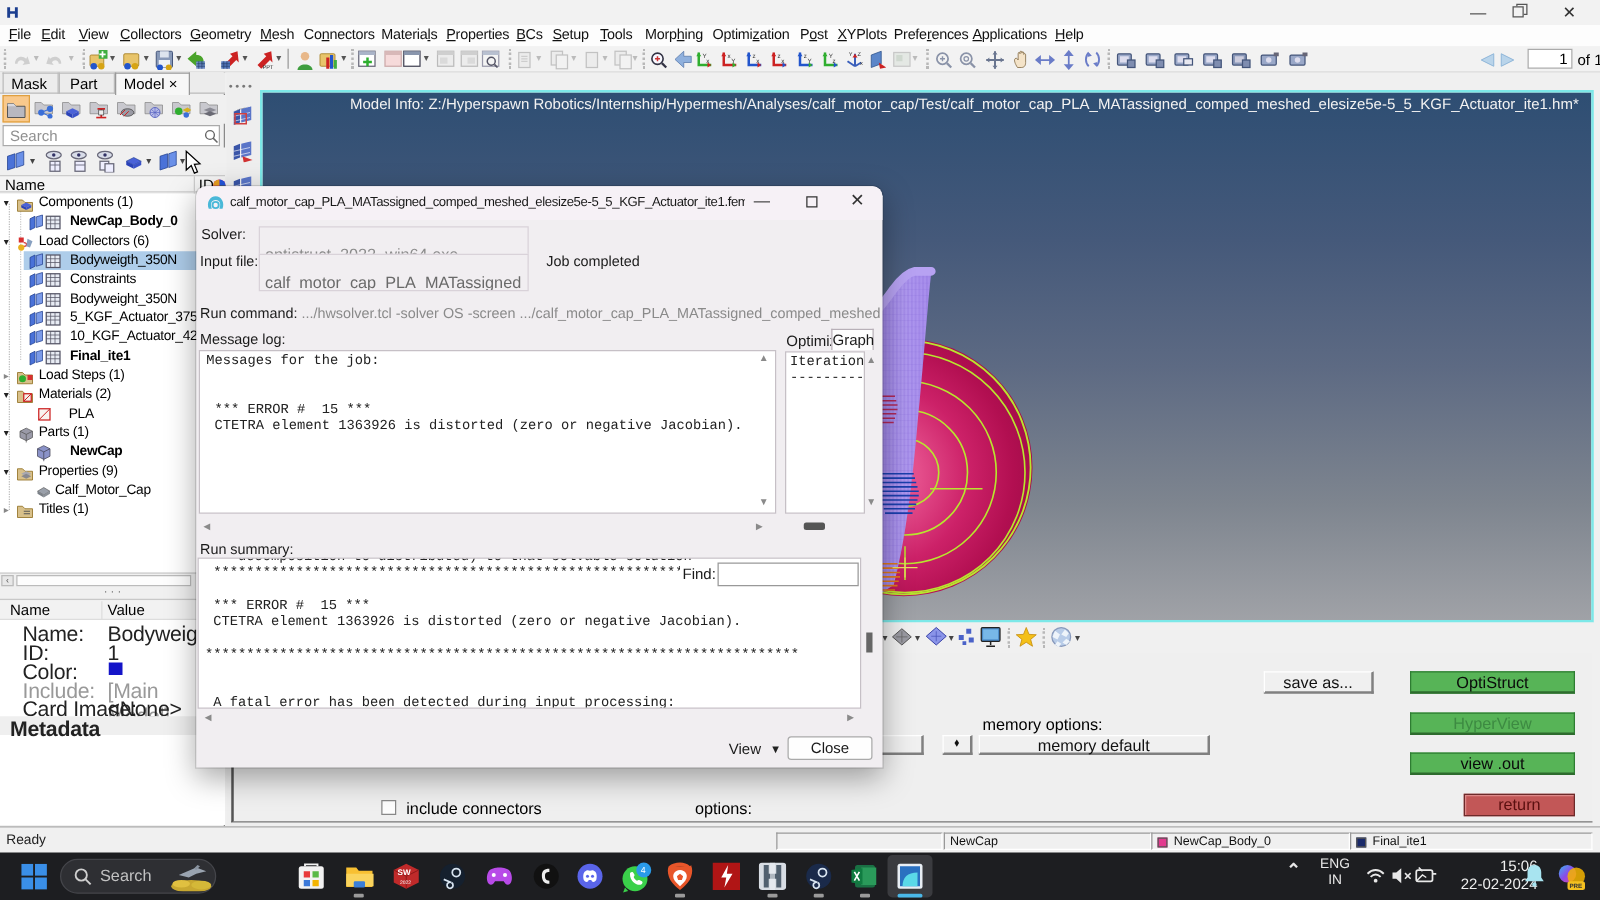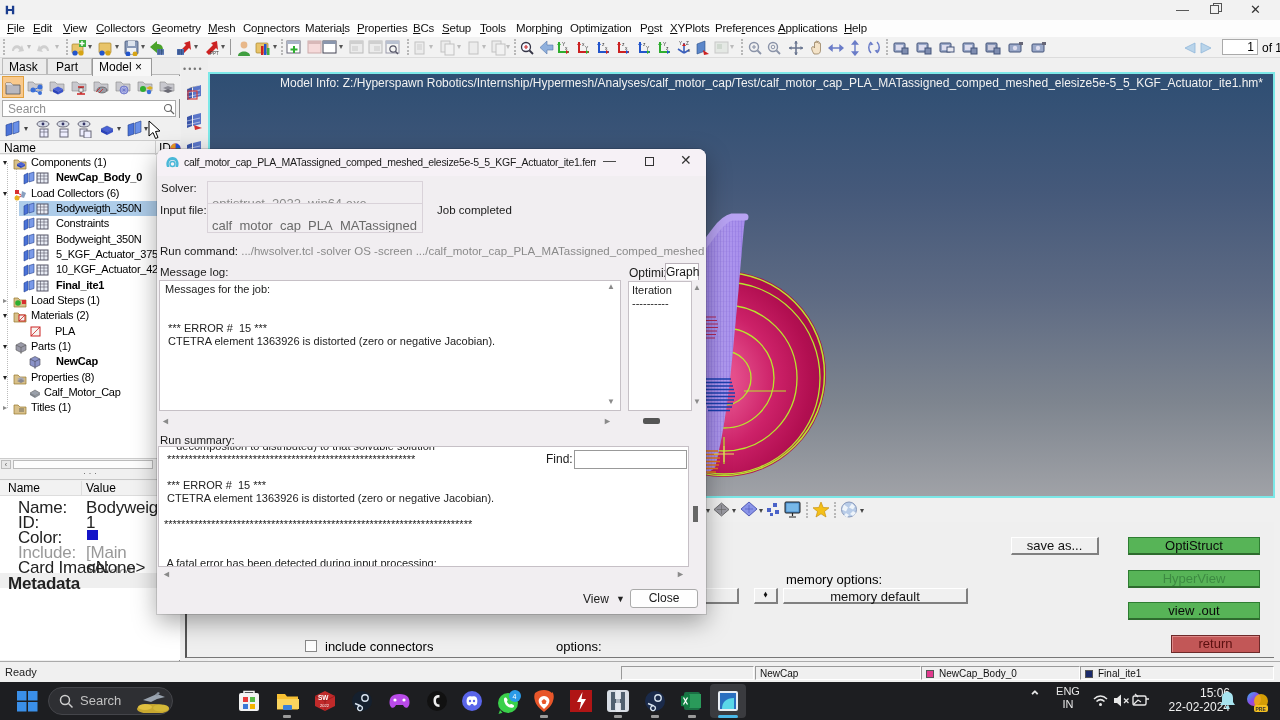--- a/index.html
+++ b/index.html
@@ -9,21 +9,21 @@
 #menubar span{position:absolute;top:2px}
 #toolbar{position:absolute;left:0;top:37px;width:1280px;height:21px;background:#f2f2f2;border-bottom:1px solid #dcdcdc}
 .vsep{position:absolute;top:2px;width:1px;height:16px;border-left:2px dotted #b8b8b8}
 #leftpanel{position:absolute;left:0;top:58px;width:180px;height:603px;background:#f0f0f0;border-right:1px solid #8a8a8a}
 #strip{position:absolute;left:181px;top:58px;width:27px;height:603px;background:#eeeeee}
 #viewport{position:absolute;left:208px;top:72px;width:1067px;height:426px;border:2px solid #7ce8e8;background:linear-gradient(180deg,#2e4e73 0%,#45597a 28%,#5d6a83 52%,#7e858f 78%,#a0a2a7 100%)}
 #vtoolbar{position:absolute;left:208px;top:498px;width:1067px;height:24px;background:#f0f0f0}
 #panelarea{position:absolute;left:185px;top:522px;width:1089px;height:136px;background:#efefef;border-left:2px solid #555;border-bottom:1px solid #777}
 #statusbar{position:absolute;left:0;top:661px;width:1280px;height:21px;background:#f0f0f0;border-top:1px solid #aaa;font-size:11px;color:#222}
 #taskbar{position:absolute;left:0;top:682px;width:1280px;height:38px;background:#1d1e21}
-.mono{font-family:Liberation Sans, sans-serif}
+.mono{font-family:Liberation Mono, monospace}
 #dialog{position:absolute;left:157px;top:149px;width:549px;height:465px;background:#f1eef1;border-radius:8px 8px 0 0;box-shadow:0 8px 24px rgba(0,0,0,.35),0 0 0 1px rgba(0,0,0,.12);font-size:11.5px;color:#1a1a1a}
 .fld{position:absolute;border:1px solid #d9d2d9;background:#f1eef1;color:#8a8a8a;font-size:13px;padding:14px 4px;white-space:nowrap;overflow:hidden}
 .whitebox{position:absolute;background:#fff;border:1px solid #c6c0c6;overflow:hidden}
 .greenbtn{position:absolute;background:#57b457;border:1px solid #2e7d32;border-bottom:2px solid #2e6b2e;font-size:13px;text-align:center;color:#0a0a0a}
 .panelbtn{position:absolute;background:#f0f0f0;border-top:1px solid #fff;border-left:1px solid #fff;border-right:2px solid #808080;border-bottom:2px solid #808080;font-size:13px;text-align:center;color:#111}
 .sunkfld{position:absolute;background:#fff;border-top:2px solid #7d7d7d;border-left:1px solid #9a9a9a;border-right:1px solid #e8e8e8;border-bottom:1px solid #fdfdfd;font-size:13px;line-height:13px;color:#111;padding:1px 4px 3px;white-space:nowrap;overflow:hidden}
 .sbox{position:absolute;top:4px;height:14px;border:1px solid #999;border-right:1px solid #fff;border-bottom:1px solid #fff;font-size:10px;color:#111;padding-top:1px;white-space:nowrap;overflow:hidden}
 .tico{position:absolute;top:3px;width:16px;height:16px}
 .trow{position:absolute;left:0;width:180px;height:15px;line-height:15px;white-space:nowrap}
 .trow .abs{top:0}
@@ -626,21 +626,21 @@
           </svg>
           <span style="left:56px;font-weight:bold" class="abs">NewCap</span>
         </div>
 <div class="trow" style="top:215px">
           <i class="tar">▾</i>
           <svg class="tic" style="left:13px">
             <path d="M1 4 h4 l2 2 h6 v7 h-12z" fill="#d8c08a" stroke="#96762a" stroke-width=".7"></path>
             <path d="M4 8 l4-2 4 2 -4 2z" fill="#a8a8b0"></path>
             <path d="M4 10 l4-2 4 2 -4 2z" fill="#88888f"></path>
           </svg>
-          <span style="left:31px" class="abs">Properties (8)</span>
+          <span style="left:31px" class="abs">Properties (9)</span>
         </div>
 <div class="trow" style="top:230px">
           <svg class="tic" style="left:27px">
             <path d="M3 7 l5-3 5 3 -5 3z" fill="#9aa0aa" stroke="#555" stroke-width=".5"></path>
             <path d="M3 7 v2 l5 3 v-2z" fill="#7a8088"></path>
             <path d="M13 7 v2 l-5 3 v-2z" fill="#8a9098"></path>
           </svg>
           <span style="left:44px" class="abs">Calf_Motor_Cap</span>
         </div>
 <div class="trow" style="top:245px">

